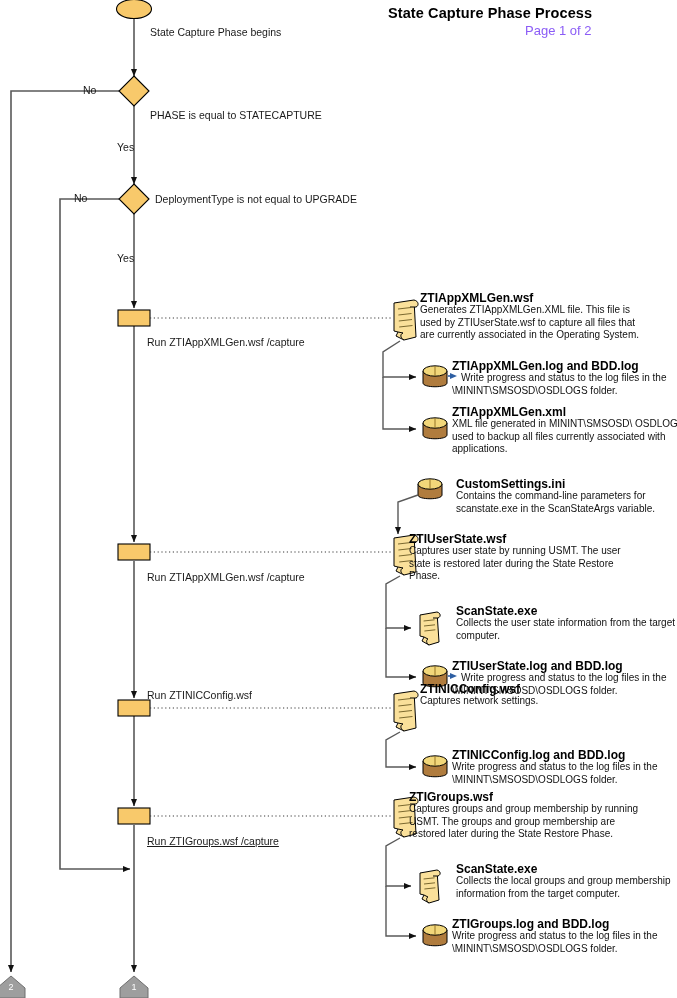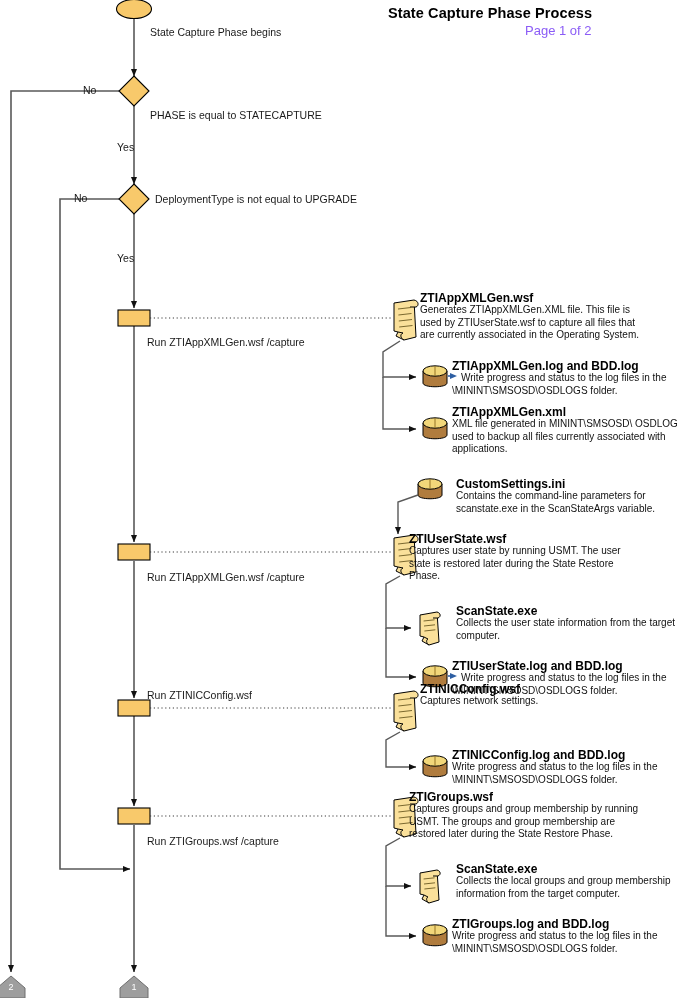--- a/index.html
+++ b/index.html
@@ -223,21 +223,21 @@
   <div class="flow-label" style="left:150px;top:109px;">PHASE is equal to STATECAPTURE</div>
   <div class="branch-label" style="left:117px;top:141px;">Yes</div>
 
   <div class="branch-label" style="left:74px;top:192px;">No</div>
   <div class="flow-label" style="left:155px;top:193px;">DeploymentType is not equal to UPGRADE</div>
   <div class="branch-label" style="left:117px;top:252px;">Yes</div>
 
   <div class="flow-label" style="left:147px;top:336px;">Run ZTIAppXMLGen.wsf /capture</div>
   <div class="flow-label" style="left:147px;top:571px;">Run ZTIAppXMLGen.wsf /capture</div>
   <div class="flow-label" style="left:147px;top:689px;">Run ZTINICConfig.wsf</div>
-  <div class="flow-label" style="left:147px;top:835px;">Run ZTIGroups.wsf /capture</div>
+  <div class="flow-label" style="left:147px;top:835px;text-decoration:underline;">Run ZTIGroups.wsf /capture</div>
 
   <div class="conn-num" style="left:4px;top:982px;">2</div>
   <div class="conn-num" style="left:127px;top:982px;">1</div>
 
   <div class="note note-narrow" style="left:420px;top:292px;">
     <p class="note-title">ZTIAppXMLGen.wsf</p>
     <p class="note-body">Generates ZTIAppXMLGen.XML file.  This file is used by ZTIUserState.wsf to capture all files that are currently associated in the Operating System.</p>
   </div>
 
   <div class="note note-wide" style="left:452px;top:360px;">

